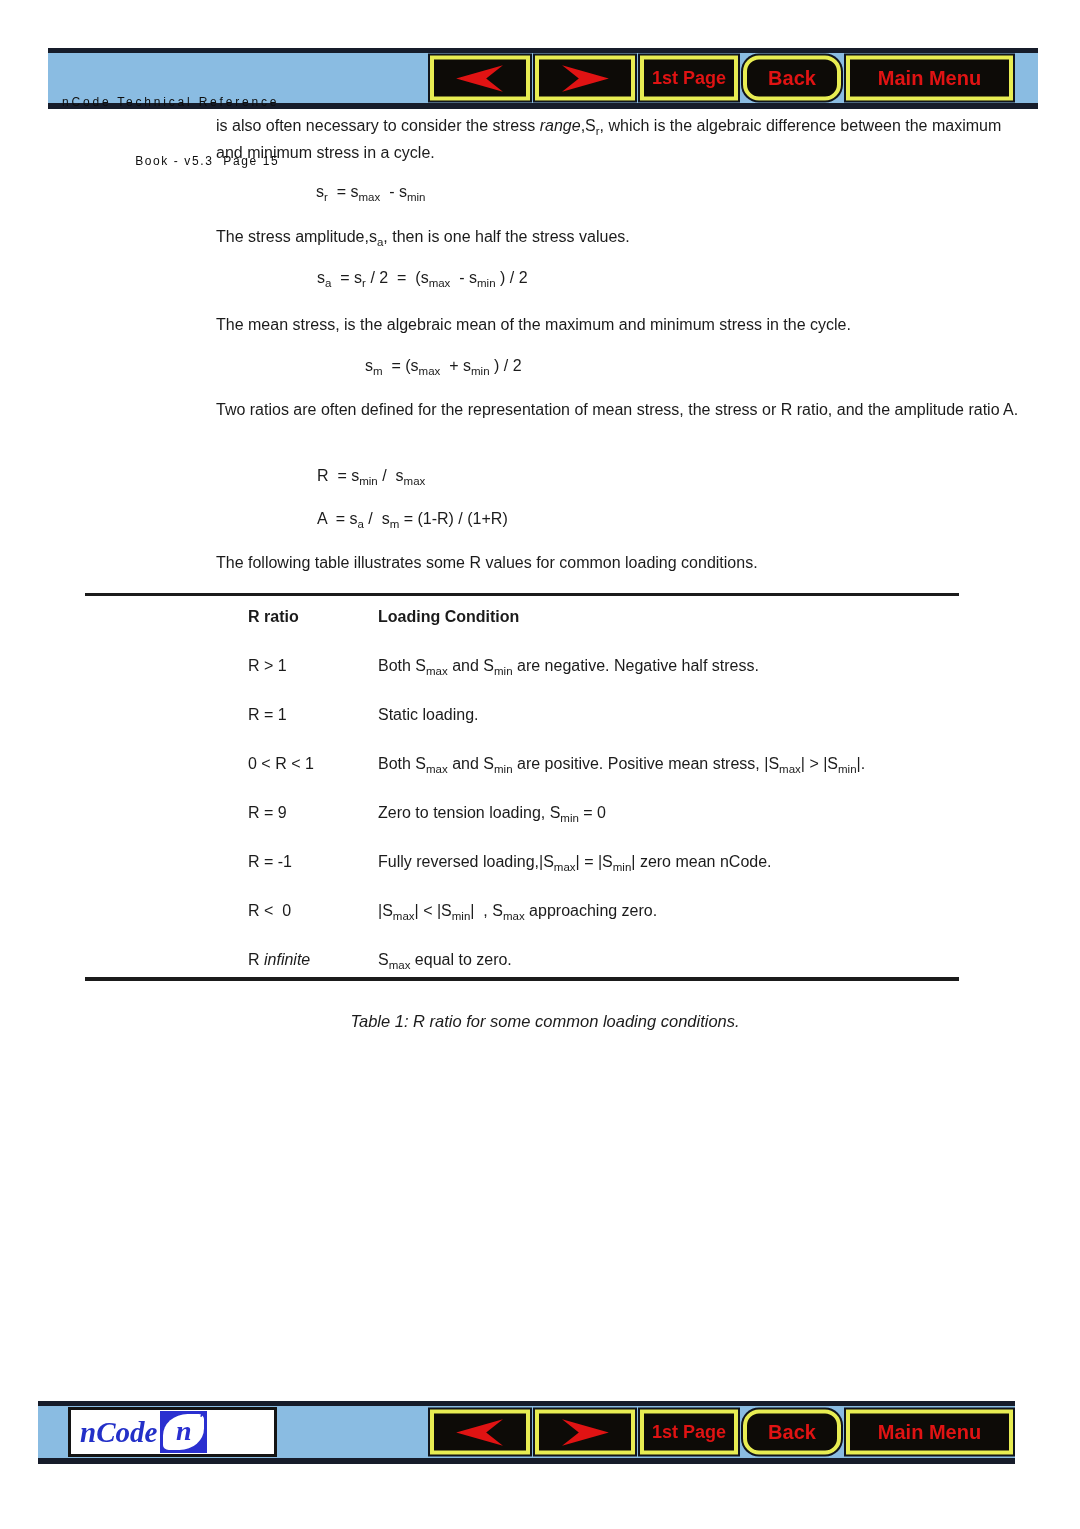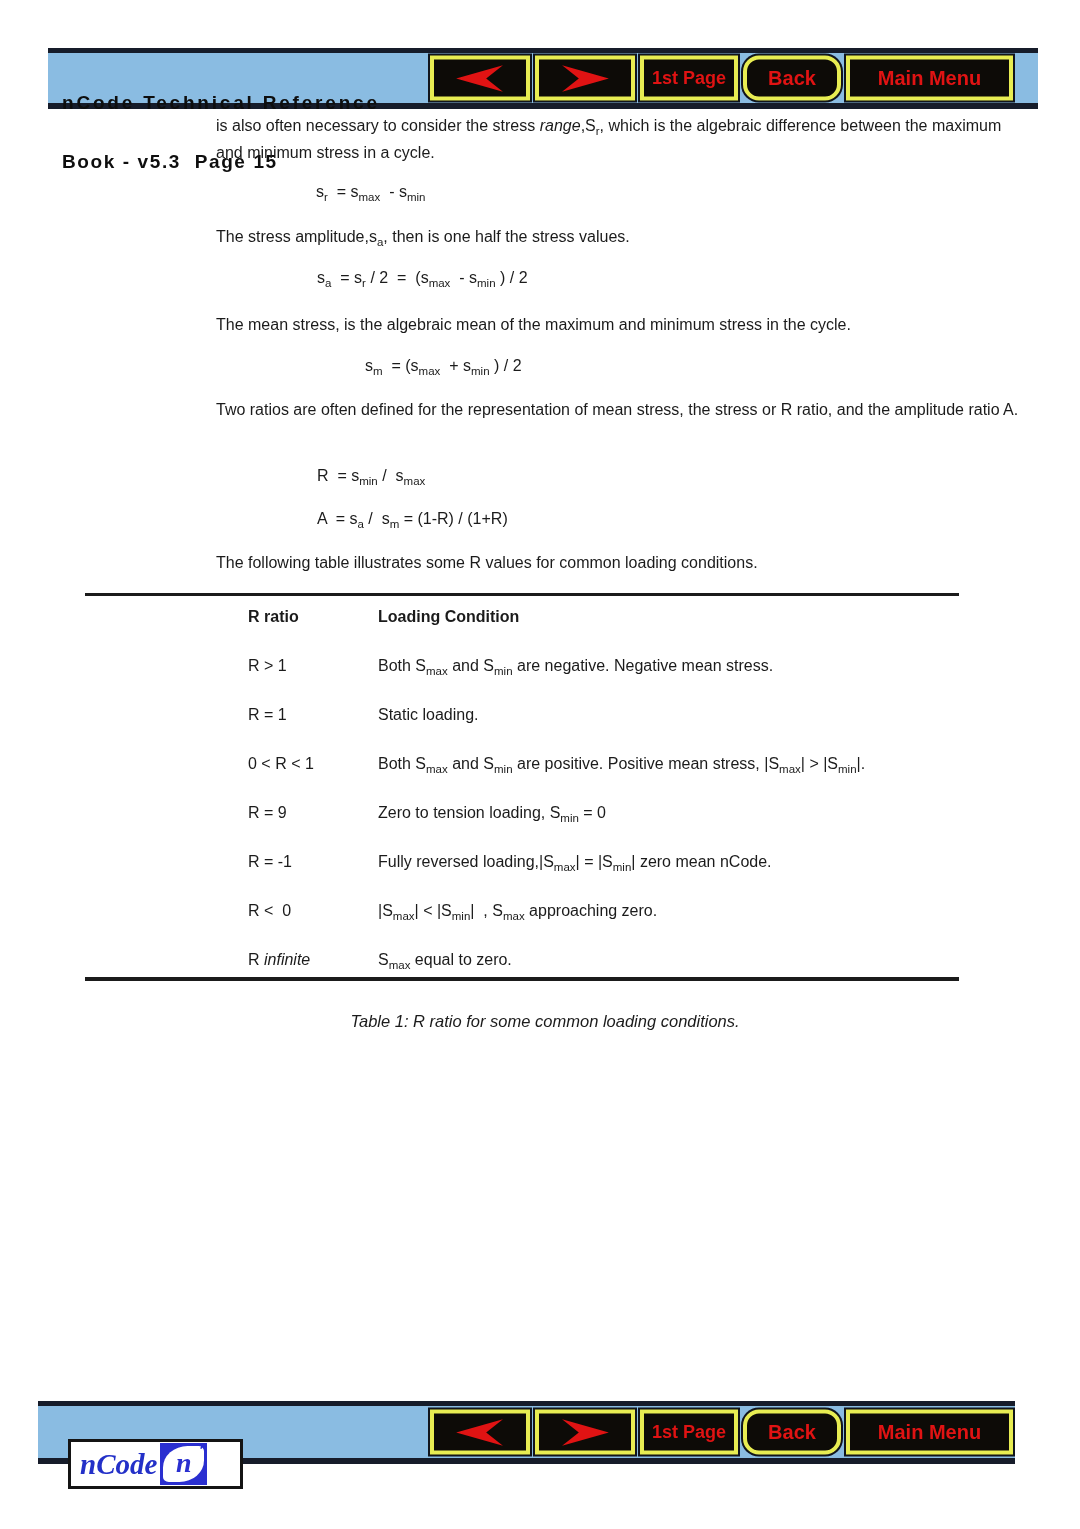--- a/index.html
+++ b/index.html
@@ -14,21 +14,21 @@
     position:absolute; box-sizing:border-box;
     background:#8ABCE2;
     border-top:5px solid #161C2A;
     border-bottom:6px solid #161C2A;
   }
   .header-bar { left:48px; top:48px; width:990px; height:61px; }
   .footer-bar { left:38px; top:1401px; width:977px; height:63px; }
 
   .bar-title { position:absolute; left:14px; top:2px; white-space:pre; }
   .bar-title div {
-    font-weight:bold; font-size:19px; line-height:23px; color:#0e0e0e;
+    font-weight:normal; font-size:12px; line-height:23px; color:#0e0e0e;text-align:right;
   }
   .ht1 { letter-spacing:2.8px; }
   .ht2 { letter-spacing:1.6px; }
 
   .nav { position:absolute; top:50%; transform:translateY(-50%);
          display:flex; gap:5px; align-items:center;padding-left:38px; }
   .header-bar .nav { left:344px; }
   .footer-bar .nav { left:354px; }
 
   .navbtn {
@@ -42,23 +42,23 @@
     padding:0 6px; cursor:pointer; white-space:nowrap;
   }
   .w-arrow { width:100px; }
   .w-1st   { width:98px;  font-size:18px; }
   .w-back  { width:98px;  font-size:20px;border-radius:16px; }
   .w-menu  { width:167px; font-size:20px; }
   .arrow { width:56px; height:30px; }
 
   
   .logo-box {
-    position:absolute; left:30px; top:1px; width:175px; height:50px;
+    position:absolute; left:30px; top:1px; width:209px; height:50px;
     background:#ffffff; border:3px solid #141414; box-sizing:border-box;
-    display:flex; align-items:center;margin-top:32px;
+    display:flex; align-items:center;
   }
   .logo-text {
     font-family:"Liberation Serif", serif; font-style:italic; font-weight:bold;
     color:#2330C8; font-size:29px; margin-left:9px; line-height:1;
   }
   .logo-mark {
     width:47px; height:42px; background:#2A2FD0;
     margin-left:3px; position:relative; flex:0 0 auto;
   }
   .leaf {
@@ -149,21 +149,21 @@
 <div class="rtable">
   <div class="hrule top"></div>
 
   <div class="trow head first">
     <div class="c1">R ratio</div>
     <div class="c2">Loading Condition</div>
   </div>
 
   <div class="trow">
     <div class="c1"><span>R &gt; 1</span></div>
-    <div class="c2"><span>Both S</span><sub>max</sub><span> and S</span><sub>min</sub><span> are negative. Negative mean stress.</span></div>
+    <div class="c2"><span>Both S</span><sub>max</sub><span> and S</span><sub>min</sub><span> are negative. Negative half stress.</span></div>
   </div>
   <div class="trow">
     <div class="c1"><span>R = 1</span></div>
     <div class="c2"><span>Static loading.</span></div>
   </div>
   <div class="trow">
     <div class="c1"><span>0 &lt; R &lt; 1</span></div>
     <div class="c2"><span>Both S</span><sub>max</sub><span> and S</span><sub>min</sub><span> are positive. Positive mean stress, |S</span><sub>max</sub><span>| &gt; |S</span><sub>min</sub><span>|.</span></div>
   </div>
   <div class="trow">

